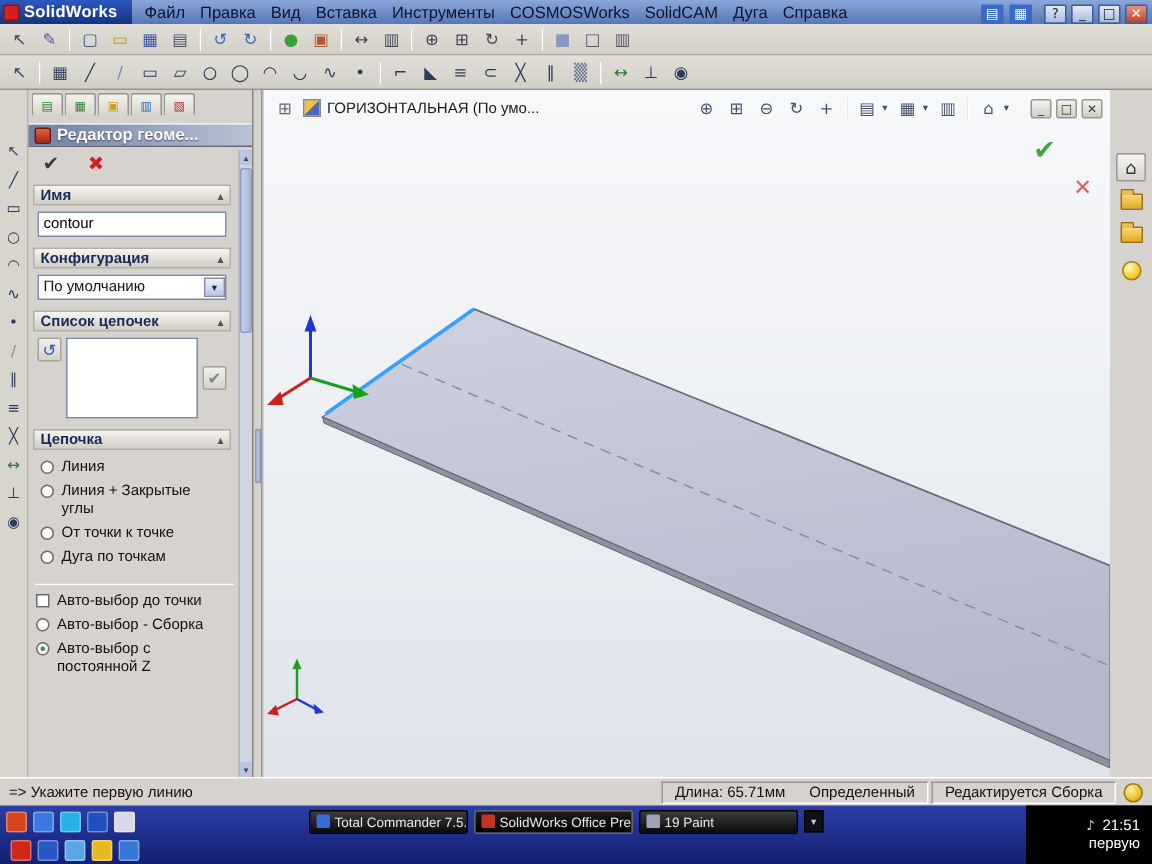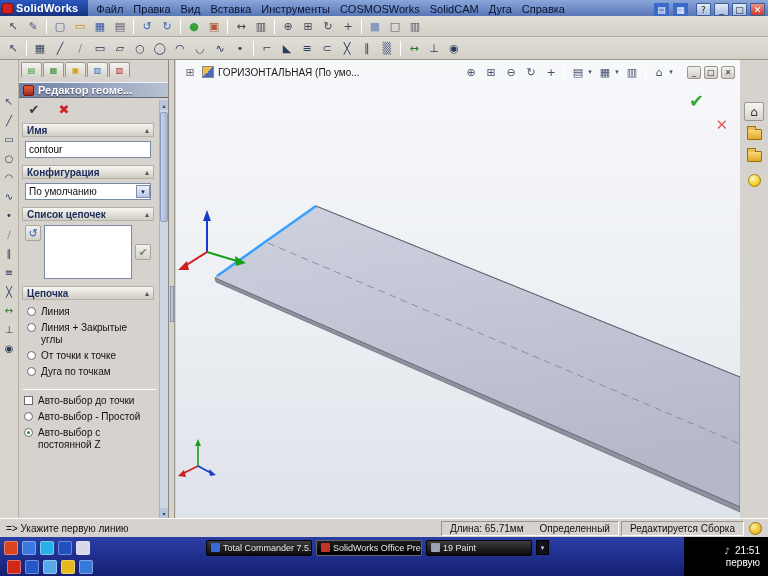--- a/index.html
+++ b/index.html
@@ -296,21 +296,21 @@
 
   <div class="hr"></div>
 
   <div class="grp">
     <div class="radio-row">
       <span class="check"></span>
       <span class="rlabel">Авто-выбор до точки</span>
     </div>
     <div class="radio-row">
       <span class="radio"></span>
-      <span class="rlabel">Авто-выбор - Простой</span>
+      <span class="rlabel">Авто-выбор - Сборка</span>
     </div>
     <div class="radio-row">
       <span class="radio sel"></span>
       <span class="rlabel">Авто-выбор с постоянной Z</span>
     </div>
   </div>
 
   <div class="pscroll">
     <span class="sarr top glyph">▴</span>
     <div class="pthumb"></div>

